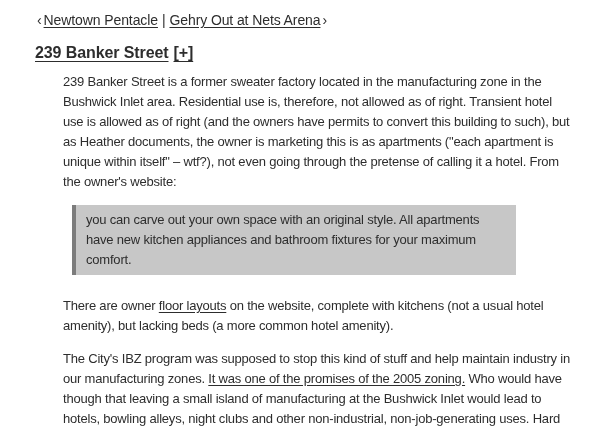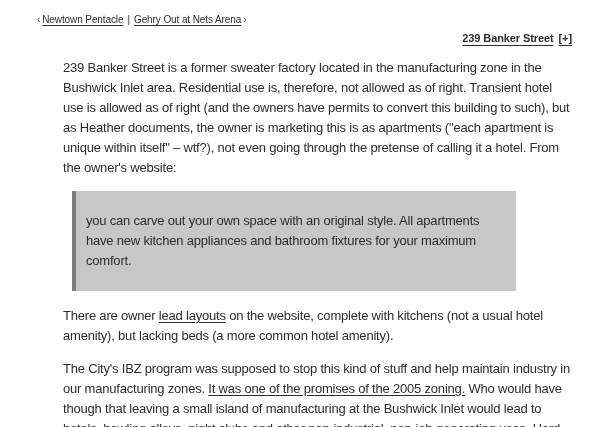--- a/index.html
+++ b/index.html
@@ -13,42 +13,41 @@
     overflow: hidden;
     font-family: "Liberation Sans", "DejaVu Sans", sans-serif;
     color: var(--text-color, #2d2d2d);
   }
   .page {
     box-sizing: border-box;
     padding: 13px 28px 0 35px;
   }
   
   .post-nav {
-    font-size: 10px;
+    font-size: 14px;
     line-height: 14px;
     letter-spacing: -0.1px;
-    margin-bottom: 4px;
+    margin-bottom: 18px;
     white-space: nowrap;
   }
   .post-nav a {
     color: inherit;
     text-decoration: underline;
     text-underline-offset: 2px;
     cursor: pointer;
   }
   .post-nav .sep { margin: 0 4px; }
   .post-nav .arrow { margin: 0 2px; }
   
   h1.post-title {
-    font-size: 11px;
+    font-size: 16px;
     line-height: 15px;
     font-weight: bold;
     letter-spacing: -0.1px;
     margin: 0 0 12px 0;
-    text-align: right;
   }
   h1.post-title a {
     color: inherit;
     text-decoration: underline;
     text-underline-offset: 3px;
     cursor: pointer;
   }
   h1.post-title .permalink { margin-left: 5px; }
   
   .post-body {
@@ -62,38 +61,38 @@
     margin: 0 0 13px 0;
   }
   .post-body a.inline-link {
     color: inherit;
     text-decoration: underline;
     text-underline-offset: 2px;
     cursor: pointer;
   }
   .post-body em { font-style: italic; }
   blockquote.quote {
-    margin: 0 0 15px 9px;
+    margin: 0 0 21px 9px;
     background: var(--quote-bg, #c7c7c7);
     border-left: 4px solid var(--quote-border, #7c7c7c);
-    padding: 20px 10px;
+    padding: 5px 10px;
     width: 420px;
   }
 </style>
 </head>
 <body>
 
 <div class="page">
 
   <div class="post-nav">
     <span class="arrow">‹</span><a href="#">Newtown Pentacle</a><span class="sep">|</span><a href="#">Gehry Out at Nets Arena</a><span class="arrow">›</span>
   </div>
 
   <h1 class="post-title"><a href="#">239 Banker Street</a><a href="#" class="permalink">[+]</a></h1>
 
   <div class="post-body">
       <p><span>239 Banker Street is a former sweater factory located in the manufacturing zone in the Bushwick Inlet area. Residential use is, therefore, not allowed as of right. Transient hotel use is allowed as of right (and the owners have permits to convert this building to such), but as Heather documents, the owner is marketing this is as apartments ("each apartment is unique within itself" – wtf?), not even going through the pretense of calling it a hotel. From the owner's website:</span></p>
       <blockquote class="quote"><span>you can carve out your own space with an original style. All apartments have new kitchen appliances and bathroom fixtures for your maximum comfort.</span></blockquote>
-      <p><span>There are owner </span><a href="#" class="inline-link">lead layouts</a><span> on the website, complete with kitchens (not a usual hotel amenity), but lacking beds (a more common hotel amenity).</span></p>
+      <p><span>There are owner </span><a href="#" class="inline-link">floor layouts</a><span> on the website, complete with kitchens (not a usual hotel amenity), but lacking beds (a more common hotel amenity).</span></p>
       <p><span>The City's IBZ program was supposed to stop this kind of stuff and help maintain industry in our manufacturing zones. </span><a href="#" class="inline-link">It was one of the promises of the 2005 zoning.</a><span> Who would have though that leaving a small island of manufacturing at the Bushwick Inlet would lead to hotels, bowling alleys, night clubs and other non-industrial, non-job-generating uses. Hard to fathom.</span></p>
     </div>
 
 </div>
 
 </body></html>

